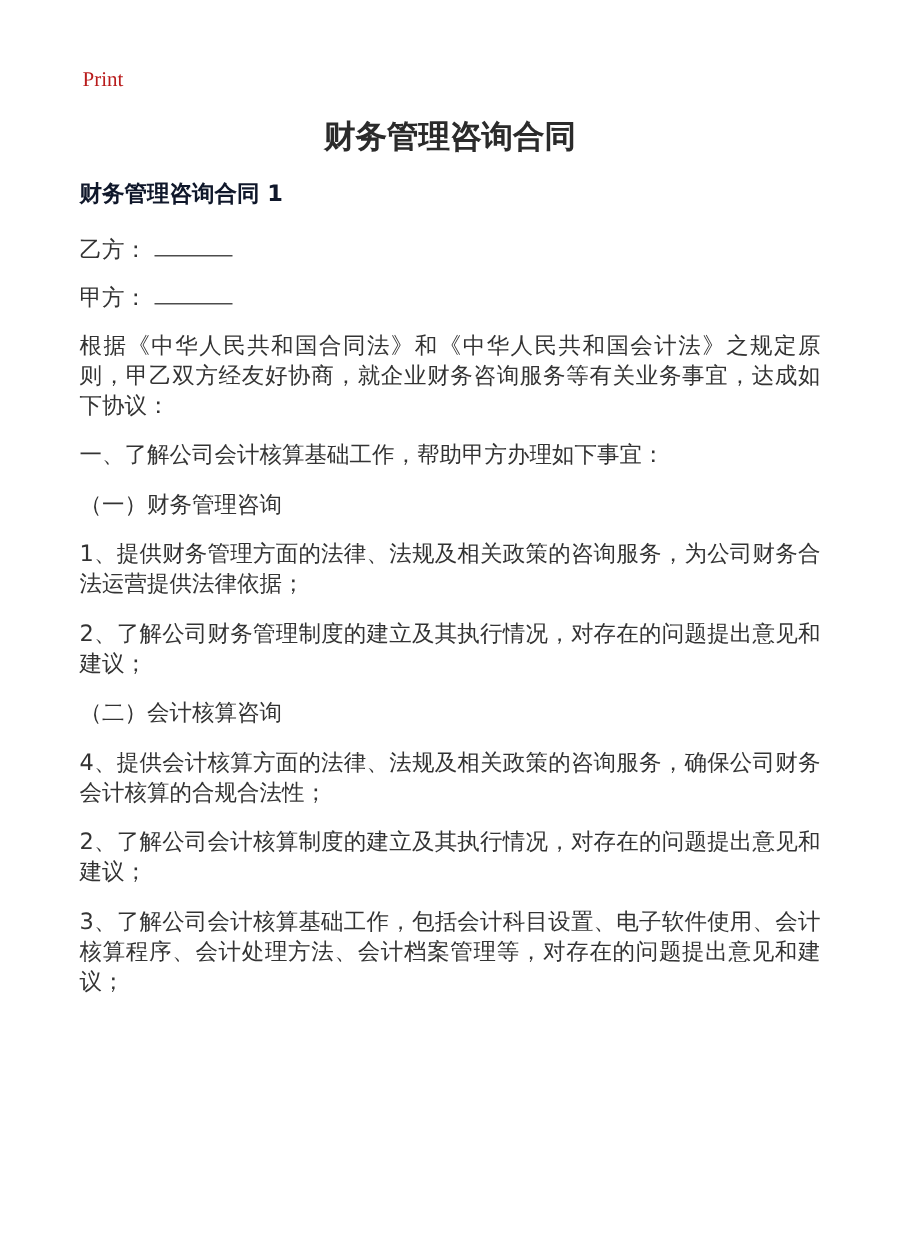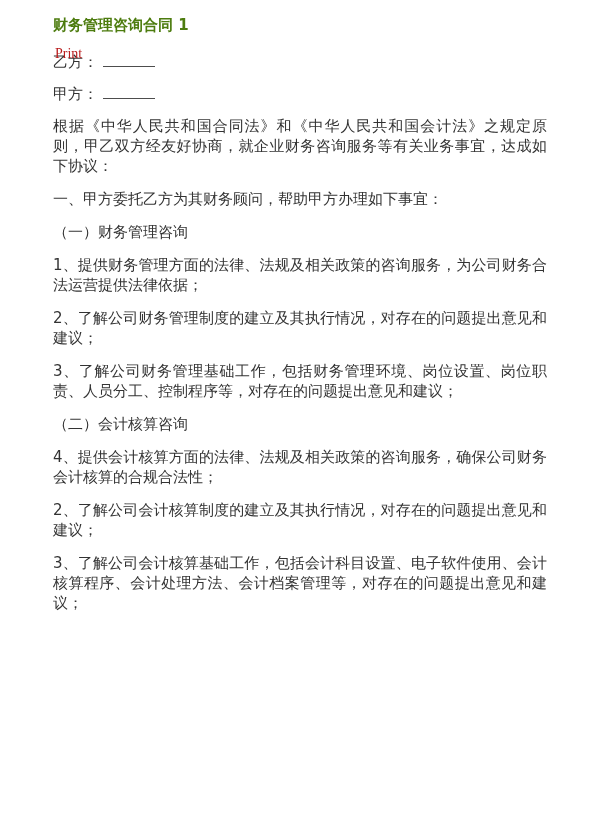--- a/index.html
+++ b/index.html
@@ -37,62 +37,62 @@
   }
   .content p {
     font-size: 15px;
     line-height: 20px;
     margin: 0 0 13px 0;
   }
   .subtitle { margin-bottom: 17px !important; }
   .intro { margin-bottom: 12px !important; }
   .bold-heading {
     font-weight: bold;
-    color: #4d7c0f;
+    color: #0f172a;
     margin-bottom: 17px !important;
   }
   .party-line { margin-bottom: 12px !important; }
   .blank-line {
     display: inline-block;
     width: 52px;
     height: 15px;
     margin-left: 5px;
     border-bottom: 1px solid #4d4d4d;
     vertical-align: baseline;
   }
 </style>
 </head>
 <body>
 
 <div class="page">
 
   <div class="print-link">Print</div>
 
+  <h1 class="doc-title">财务管理咨询合同</h1>
 
   <div class="content">
 
 
 
     <p class="bold-heading">财务管理咨询合同 1</p>
 
     <p class="party-line"><span>乙方：</span><span class="blank-line"></span></p>
 
     <p class="party-line"><span>甲方：</span><span class="blank-line"></span></p>
 
     <p>根据《中华人民共和国合同法》和《中华人民共和国会计法》之规定原则，甲乙双方经友好协商，就企业财务咨询服务等有关业务事宜，达成如下协议：</p>
 
-    <p>一、甲方委托乙方为其财务顾问，帮助甲方办理如下事宜：</p>
+    <p>一、了解公司会计核算基础工作，帮助甲方办理如下事宜：</p>
 
     <p>（一）财务管理咨询</p>
 
     <p>1、提供财务管理方面的法律、法规及相关政策的咨询服务，为公司财务合法运营提供法律依据；</p>
 
     <p>2、了解公司财务管理制度的建立及其执行情况，对存在的问题提出意见和建议；</p>
 
-    <p>3、了解公司财务管理基础工作，包括财务管理环境、岗位设置、岗位职责、人员分工、控制程序等，对存在的问题提出意见和建议；</p>
 
 
     <p>（二）会计核算咨询</p>
 
     <p>4、提供会计核算方面的法律、法规及相关政策的咨询服务，确保公司财务会计核算的合规合法性；</p>
 
     <p>2、了解公司会计核算制度的建立及其执行情况，对存在的问题提出意见和建议；</p>
 
     <p>3、了解公司会计核算基础工作，包括会计科目设置、电子软件使用、会计核算程序、会计处理方法、会计档案管理等，对存在的问题提出意见和建议；</p>
 

